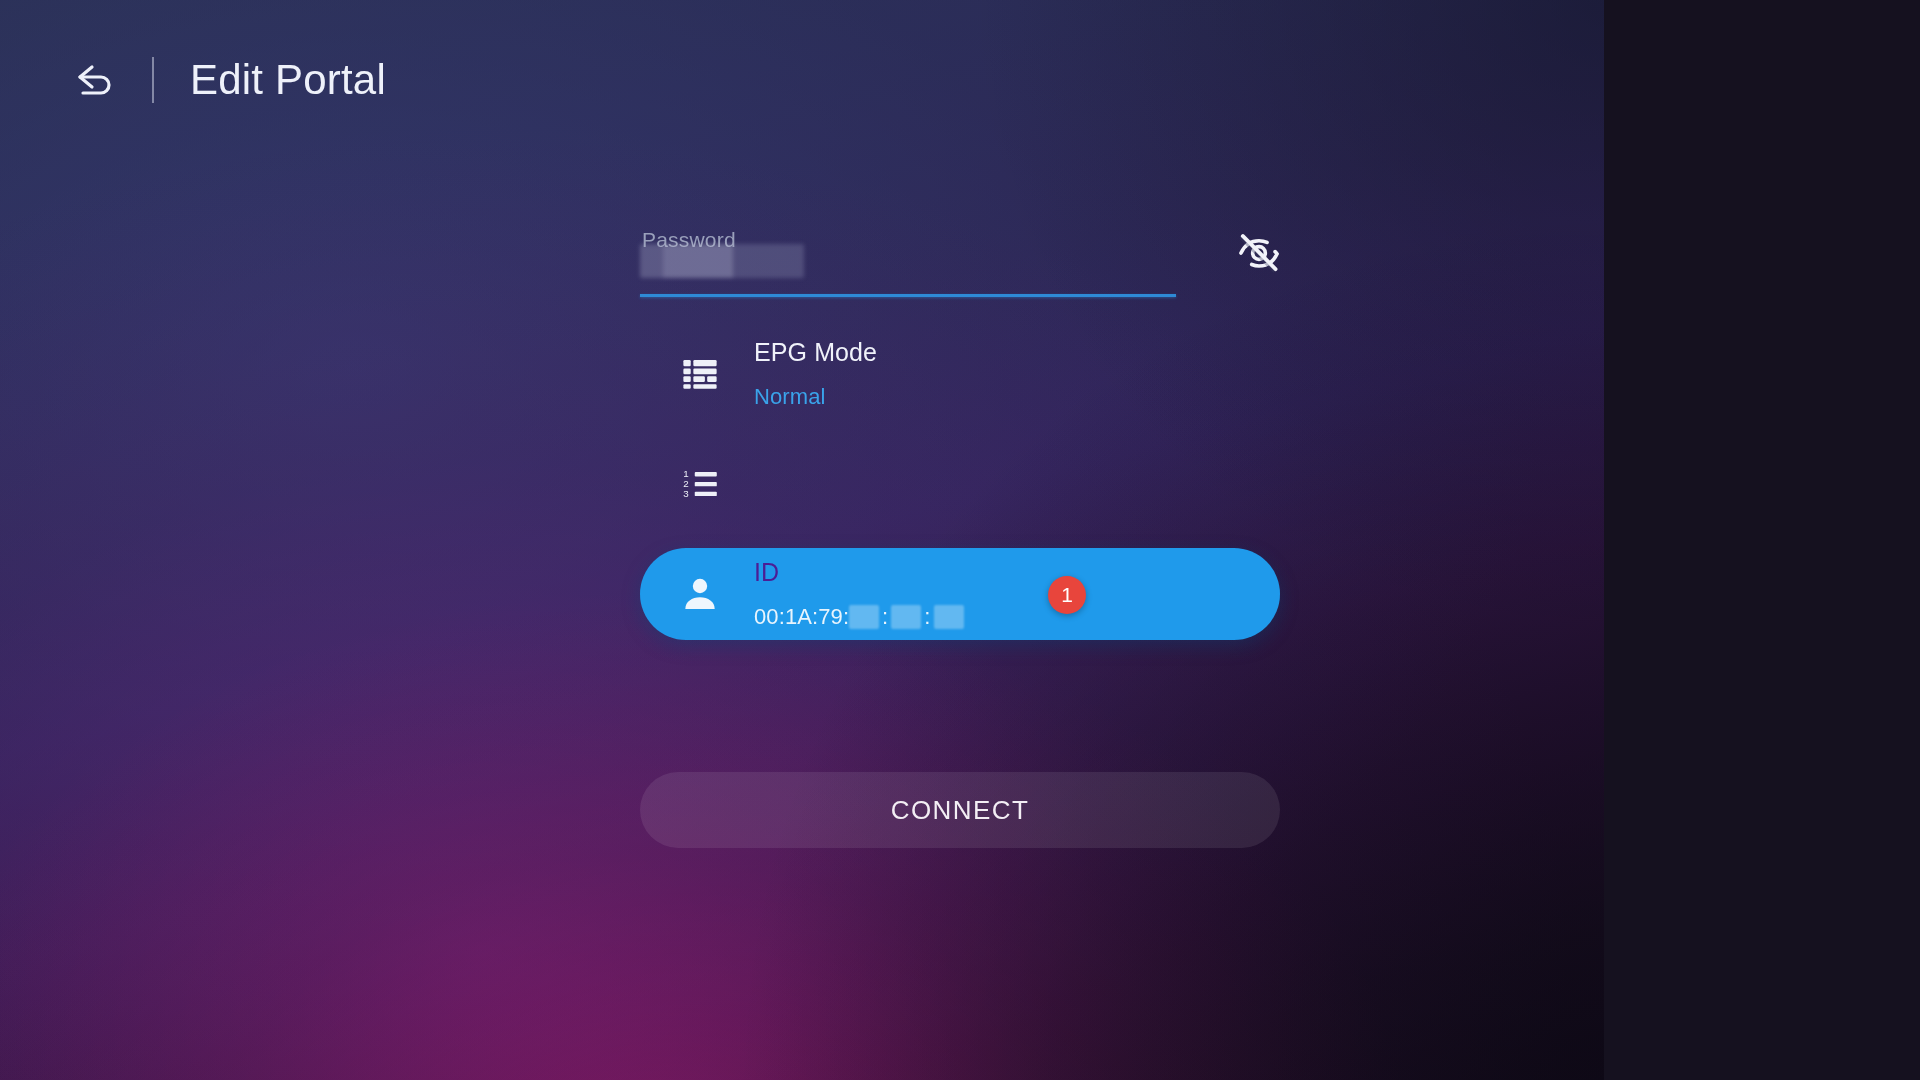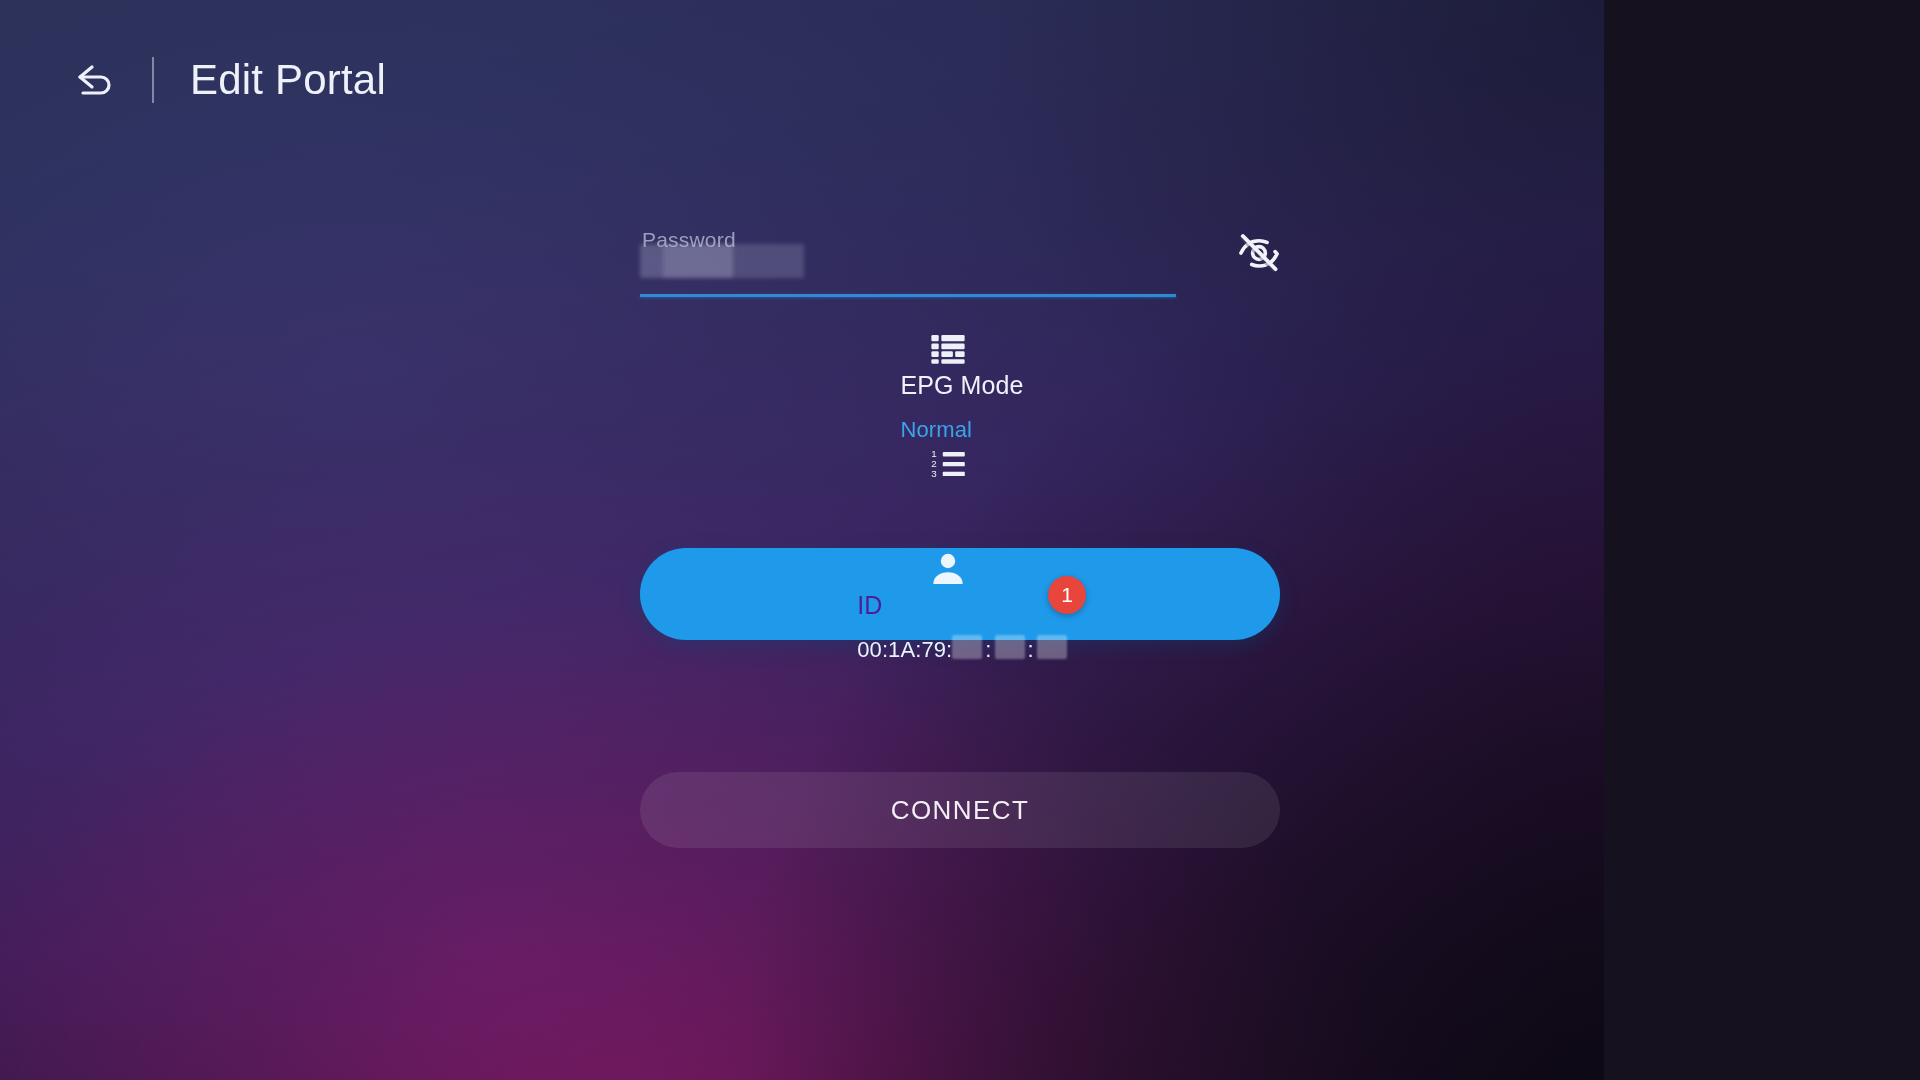--- a/index.html
+++ b/index.html
@@ -141,21 +141,20 @@
   .setting-row {
     position: relative;
     display: flex;
     align-items: center;
     height: 92px;
     padding: 0 30px 0 34px;
     box-sizing: border-box;
     border-radius: 46px;
     margin-bottom: 18px;
     cursor: pointer;
-    flex-direction: column;
   }
   .setting-row.selected {
     background: #1f9aeb;
     box-shadow: 0 6px 18px rgba(10, 70, 120, 0.35);
   }
   .row-icon {
     width: 52px;
     min-width: 52px;
     height: 52px;
     display: flex;
@@ -176,20 +175,21 @@
     color: #3aa3ea;
     line-height: 1.34;
     margin-top: 14px;
     letter-spacing: 0.1px;
     white-space: nowrap;
   }
   .setting-row.selected .row-title { color: #4c1d95; }
   .setting-row.selected .row-value {
     color: #e8f4fd;
     display: flex;
+    align-items: center;
   }
 
   
   .mac-redact {
     display: inline-block;
     width: 30px;
     height: 24px;
     background: rgba(255,255,255,0.30);
     border-radius: 2px;
     vertical-align: -4px;

